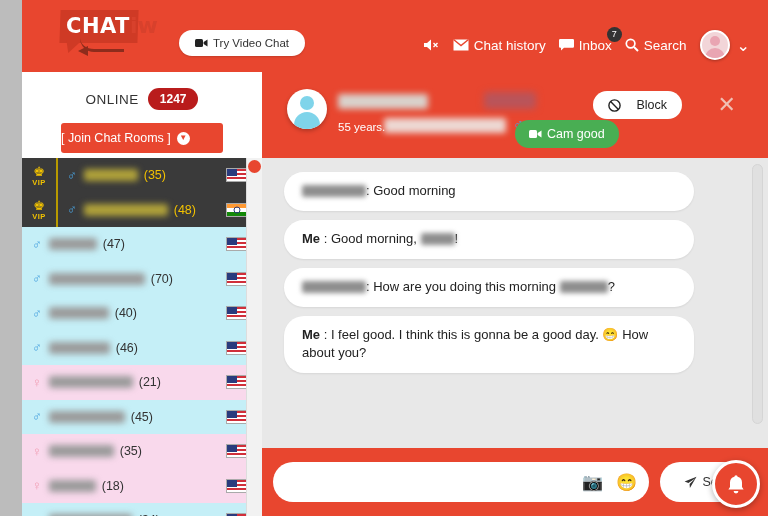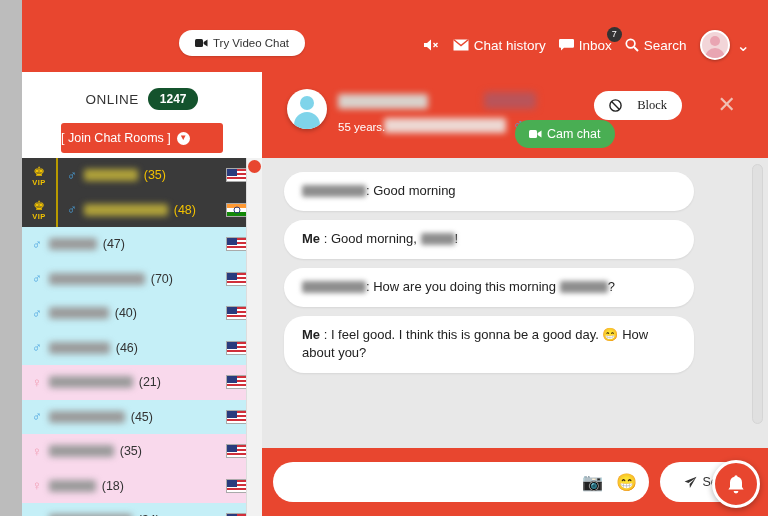--- a/index.html
+++ b/index.html
@@ -93,21 +93,21 @@
   .left-panel {
     position: absolute; left: 22px; top: 72px; width: 240px; height: 444px;
     background: #fff; overflow: hidden;
   }
   .online-row {
     display: flex; align-items: center; justify-content: center; gap: 9px;
     padding-top: 16px;
   }
   .online-label { font-size: 13.5px; color: #333; letter-spacing: .5px; }
   .online-count {
-    background: #14532d; color: #fff; font-size: 12px; font-weight: bold;
+    background: #b91c1c; color: #fff; font-size: 12px; font-weight: bold;
     border-radius: 12px; padding: 4px 12px;
   }
   .join-btn {
     display: flex; align-items: center; gap: 6px;
     margin: 13px auto 0; width: 162px;
     background: #e8462f; color: #fff; border: none; border-radius: 3px;
     padding: 8px 0; font-size: 12.5px; cursor: pointer;
     font-family: "Liberation Sans", sans-serif;
   }
   .circ-arrow {
@@ -213,21 +213,21 @@
   }
   .ch-gender {
     position: absolute; left: 251px; top: 44px;
     color: #4aa3df; font-size: 14px;
   }
   .block-btn {
     position: absolute; right: 86px; top: 19px;
     background: #fff; border: none; border-radius: 17px;
     padding: 7px 15px; font-size: 12.5px; color: #222; cursor: pointer;
     display: flex; align-items: center; gap: 15px;
-    font-family: Liberation Serif, serif;
+    font-family: Liberation Sans, sans-serif;
   }
   .cam-btn {
     position: absolute; left: 253px; top: 48px;
     background: #49ae53; border: none; border-radius: 16px;
     padding: 7px 14px; font-size: 12.5px; color: #fff; cursor: pointer;
     display: flex; align-items: center; gap: 5px;
     font-family: "Liberation Sans", sans-serif;
   }
   .close-x {
     position: absolute; right: 32px; top: 22px;
@@ -285,20 +285,26 @@
     box-shadow: 0 2px 6px rgba(0,0,0,.3); z-index: 20;
   }
 </style>
 </head>
 <body>
 
 <div class="page">
 
   <div class="header">
 
+    <div class="logo-wrap">
+      <div class="logo-bubble"></div>
+      <div class="logo-arrow"></div>
+      <span class="logo-chat">CHAT</span>
+      <span class="logo-iw">iw</span>
+    </div>
 
     <button class="try-video">
       <svg width="13" height="10" viewBox="0 0 13 10">
         <rect x="0" y="1" width="8" height="8" rx="1.5" fill="#222"></rect>
         <path d="M8.6 4 L12.5 1.6 V8.4 L8.6 6 Z" fill="#222"></path>
       </svg>
       <span>Try Video Chat</span>
     </button>
 
     <div class="nav">
@@ -449,21 +455,21 @@
           <path d="M2.6 2.6 L10.4 10.4" stroke="#222" stroke-width="1.4"></path>
         </svg>
         <span>Block</span>
       </button>
 
       <button class="cam-btn">
         <svg width="13" height="10" viewBox="0 0 13 10">
           <rect x="0" y="1" width="8" height="8" rx="1.5" fill="#fff"></rect>
           <path d="M8.6 4 L12.5 1.6 V8.4 L8.6 6 Z" fill="#fff"></path>
         </svg>
-        <span>Cam chat</span>
+        <span>Cam good</span>
       </button>
 
       <span class="close-x">✕</span>
     </div>
 
     <div class="messages" id="messages">
         <div class="msg"><span class="blurname" style="width:64px"></span><span>: Good morning</span></div>
         <div class="msg"><b>Me</b><span> : Good morning, </span><span class="blurname" style="width:34px"></span><span>!</span></div>
         <div class="msg"><span class="blurname" style="width:64px"></span><span>: How are you doing this morning </span><span class="blurname" style="width:48px"></span><span>?</span></div>
         <div class="msg"><b>Me</b><span> : I feel good. I think this is gonna be a good day. 😁 How about you?</span></div>

